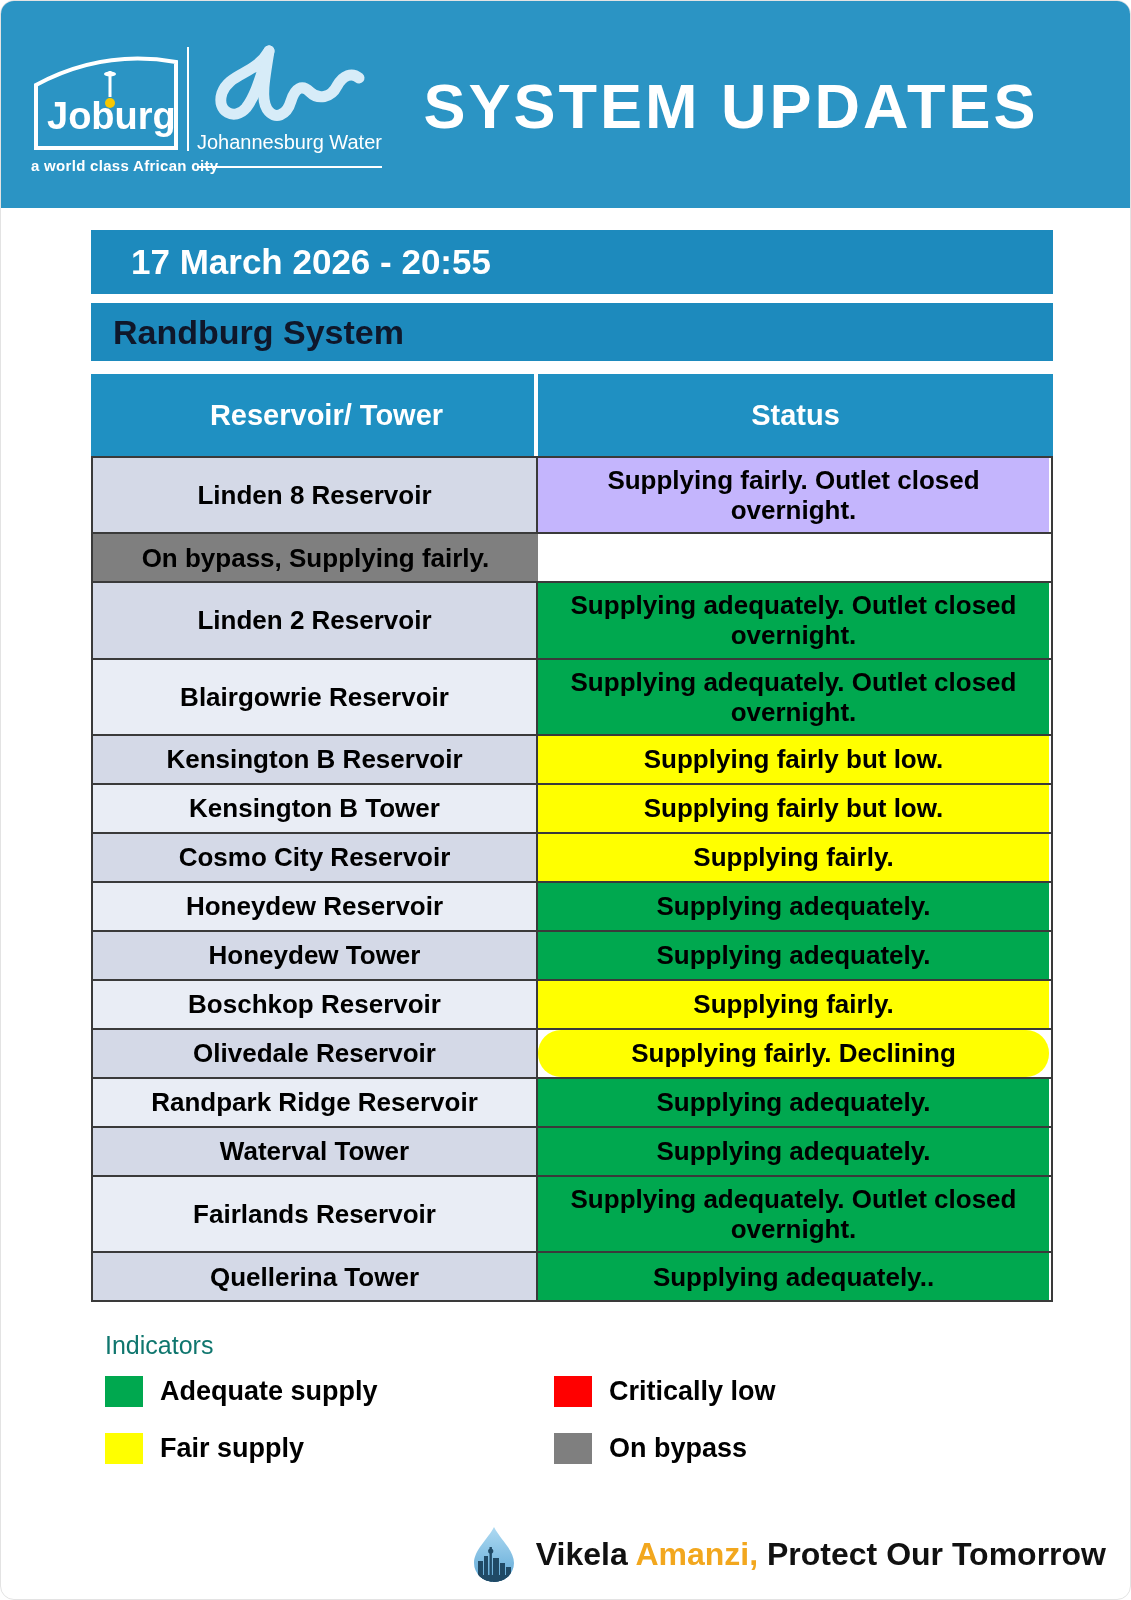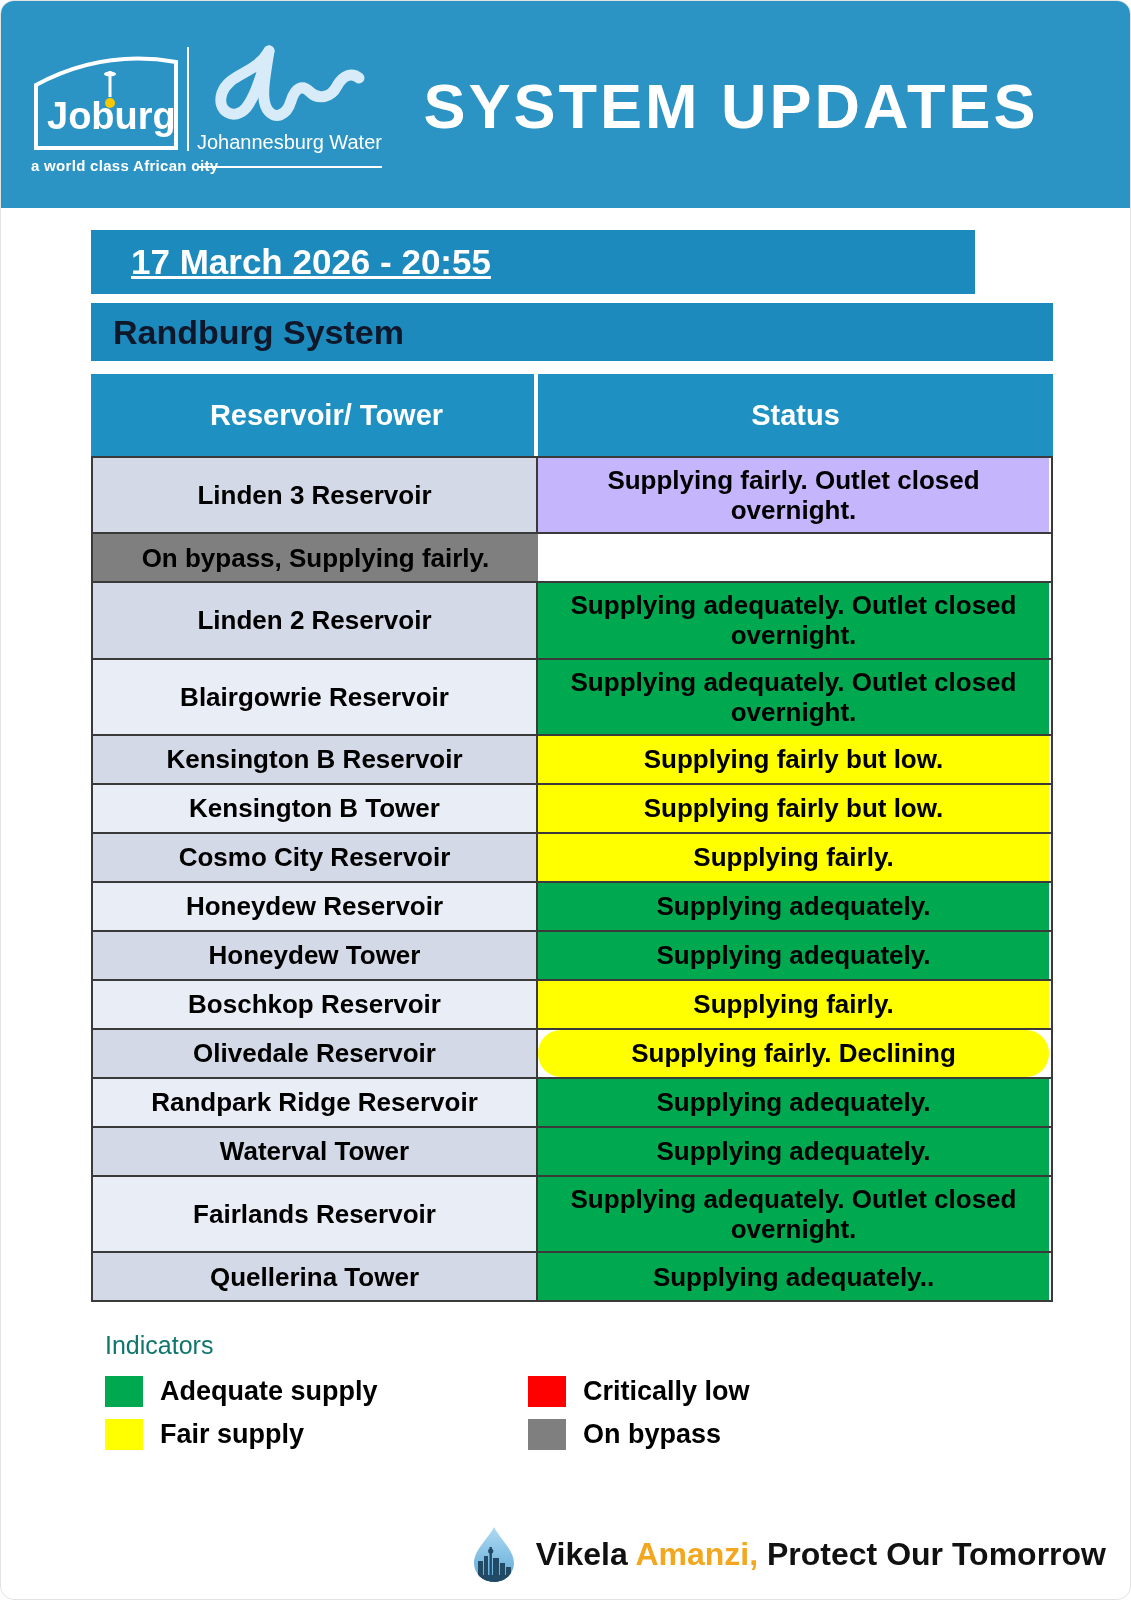--- a/index.html
+++ b/index.html
@@ -39,23 +39,23 @@
     padding-bottom:12px;border-bottom:2px solid #fff;white-space:nowrap;
   }
   .main-title{
     position:absolute;left:395px;top:60px;width:670px;height:90px;
     display:flex;align-items:center;justify-content:center;
     color:#fff;font-size:63px;font-weight:800;letter-spacing:3px;white-space:nowrap;
   }
 
   
   .date-bar{
-    position:absolute;left:90px;top:229px;width:884px;height:64px;
+    position:absolute;left:90px;top:229px;width:962px;height:64px;
     background:var(--bar-blue);color:#fff;font-size:35px;font-weight:700;
-    display:flex;align-items:center;padding-left:40px;text-decoration:underline;
+    display:flex;align-items:center;padding-left:40px;
   }
   .system-bar{
     position:absolute;left:90px;top:302px;width:962px;height:58px;
     background:var(--bar-blue);color:#0f172a;font-size:34px;font-weight:700;
     display:flex;align-items:center;padding-left:22px;
   }
 
   
   .status-table{position:absolute;left:90px;top:373px;width:962px;}
   .thead{display:grid;grid-template-columns:447px 515px;background:var(--header-blue);height:82px;}
@@ -72,21 +72,21 @@
     font-size:26px;font-weight:700;color:#000;line-height:1.16;
     padding:7px 10px;min-height:47px;
   }
   .name-cell{border-right:2px solid var(--border-dark);background:var(--name-light);}
   .trow:nth-child(odd) .name-cell{background:var(--name-dark);}
 
   
   .indicators{position:absolute;left:104px;top:1330px;width:950px;}
   .indicators-title{font-size:25px;font-weight:400;color:#0f766e;margin-bottom:16px;}
   .legend-grid{
-    display:grid;grid-template-columns:423px auto;row-gap:12px;column-gap:0;
+    display:grid;grid-template-columns:423px auto;row-gap:12px;column-gap:0;gap:26px;
   }
   .legend-item{display:flex;align-items:center;}
   .swatch{width:38px;height:31px;margin-right:17px;flex:none;}
   .legend-label{font-size:27px;font-weight:700;color:#000;white-space:nowrap;}
 
   
   .footer{
     position:absolute;top:1518px;right:24px;height:70px;
     display:flex;align-items:center;gap:20px;
   }
@@ -129,21 +129,21 @@
   <div class="date-bar">17 March 2026 - 20:55</div>
   <div class="system-bar">Randburg System</div>
 
   <section class="status-table">
     <div class="thead">
       <div class="th th-name">Reservoir/ Tower</div>
       <div class="th th-status">Status</div>
     </div>
     <div class="tbody">
     <div class="trow">
-      <div class="cell name-cell">Linden 3 Reservoir</div>
+      <div class="cell name-cell">Linden 8 Reservoir</div>
       <div class="cell status-cell" style="background: #c4b5fd;">Supplying fairly. Outlet closed overnight.</div>
     </div>
 
     <div class="trow">
       <div class="cell status-cell" style="background: rgb(127, 127, 127);">On bypass, Supplying fairly.</div>
     </div>
 
     <div class="trow">
       <div class="cell name-cell">Linden 2 Reservoir</div>
       <div class="cell status-cell" style="background: rgb(0, 168, 79);">Supplying adequately. Outlet closed overnight.</div>

